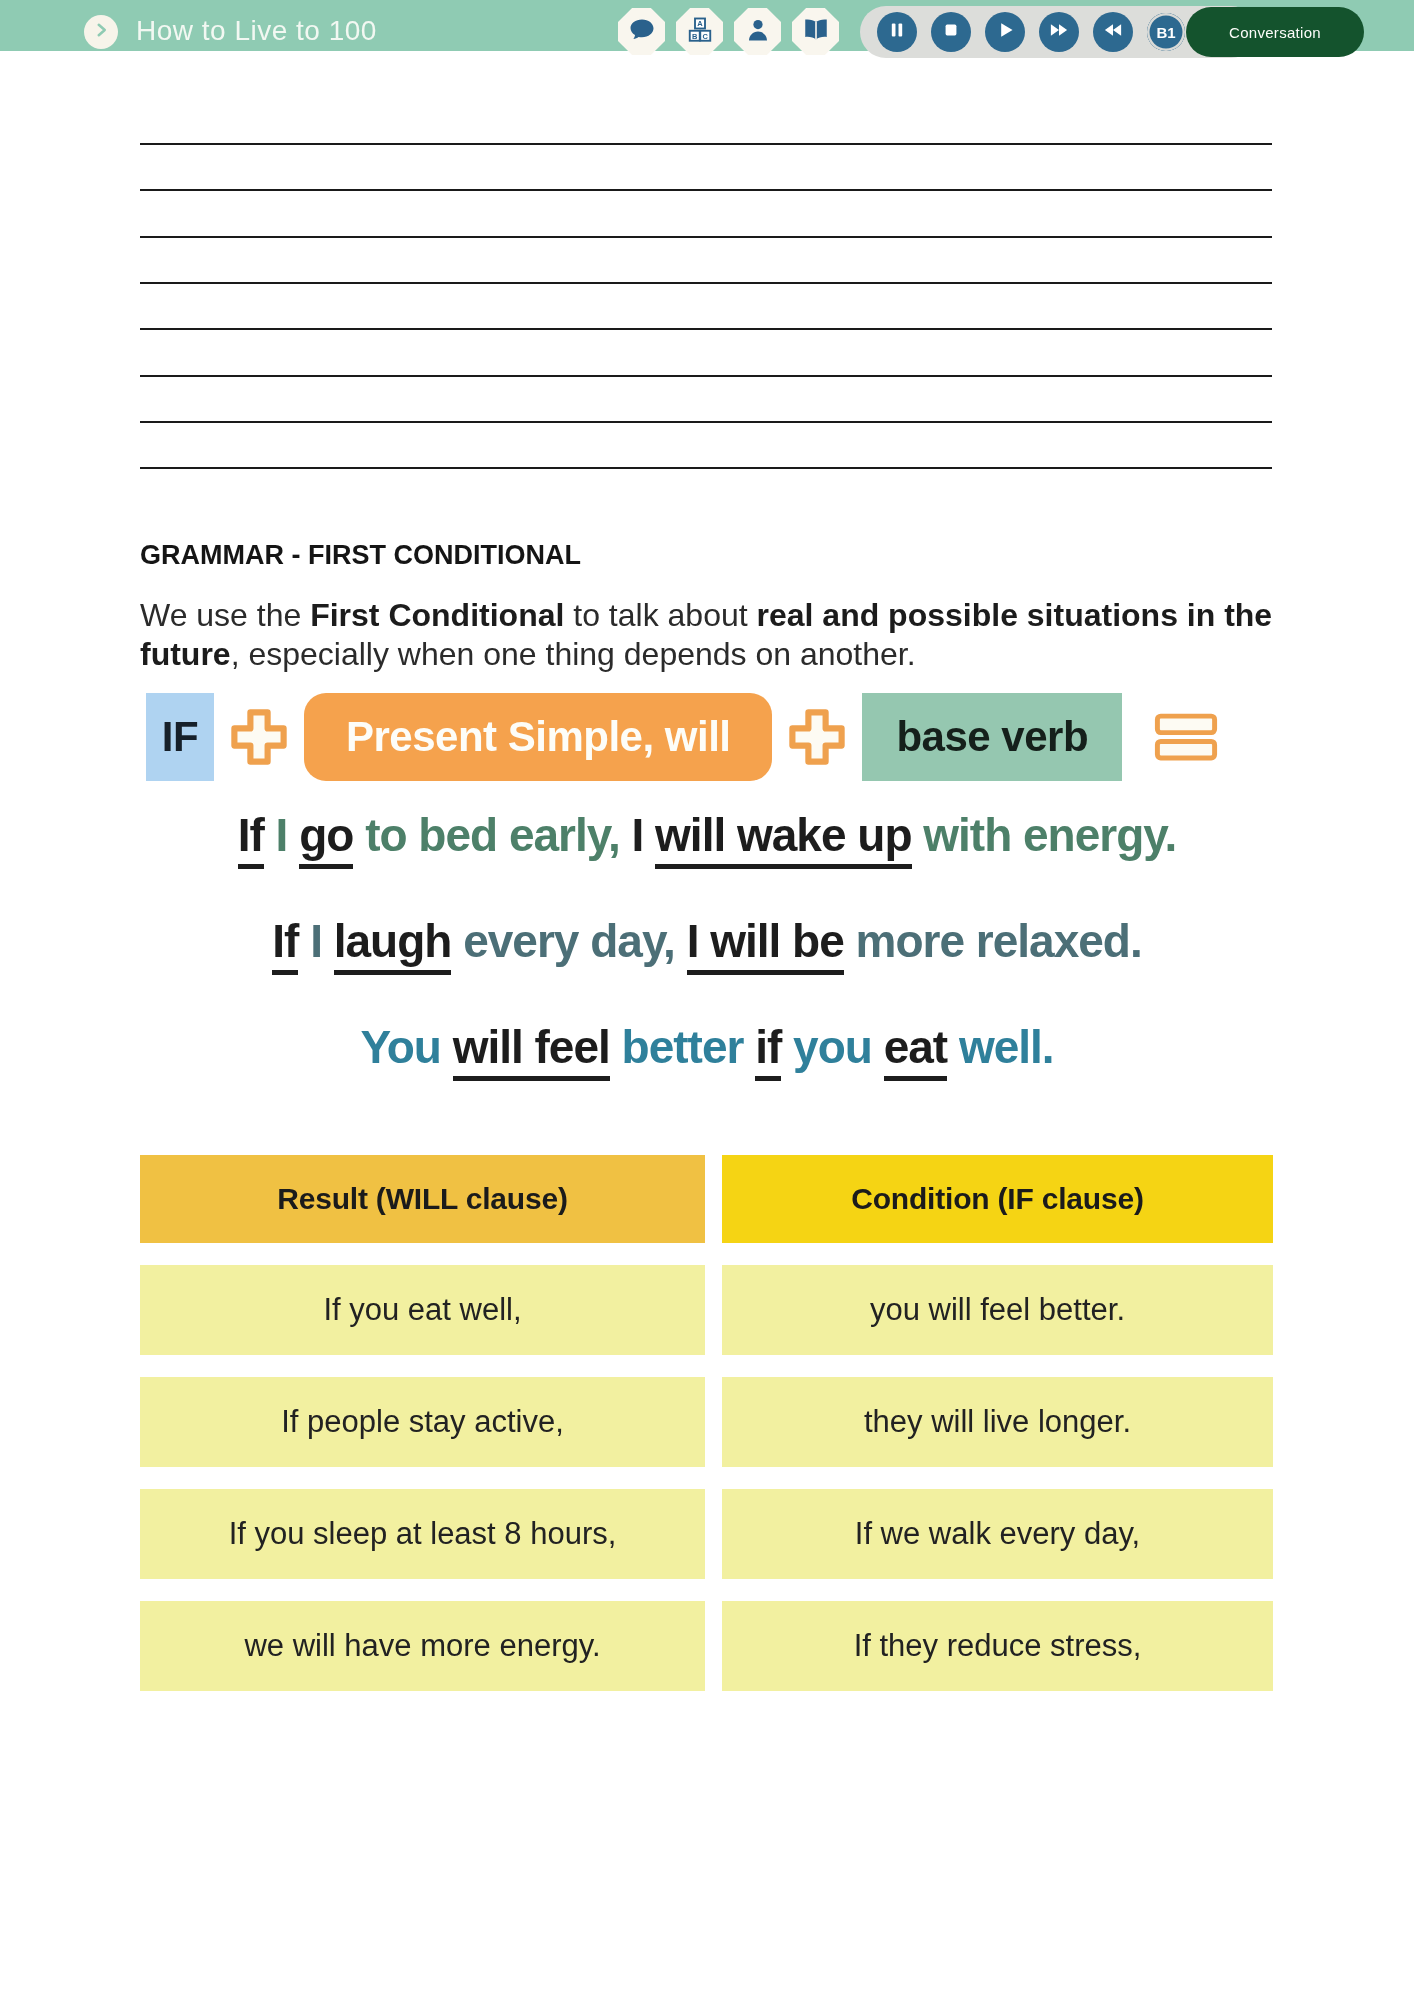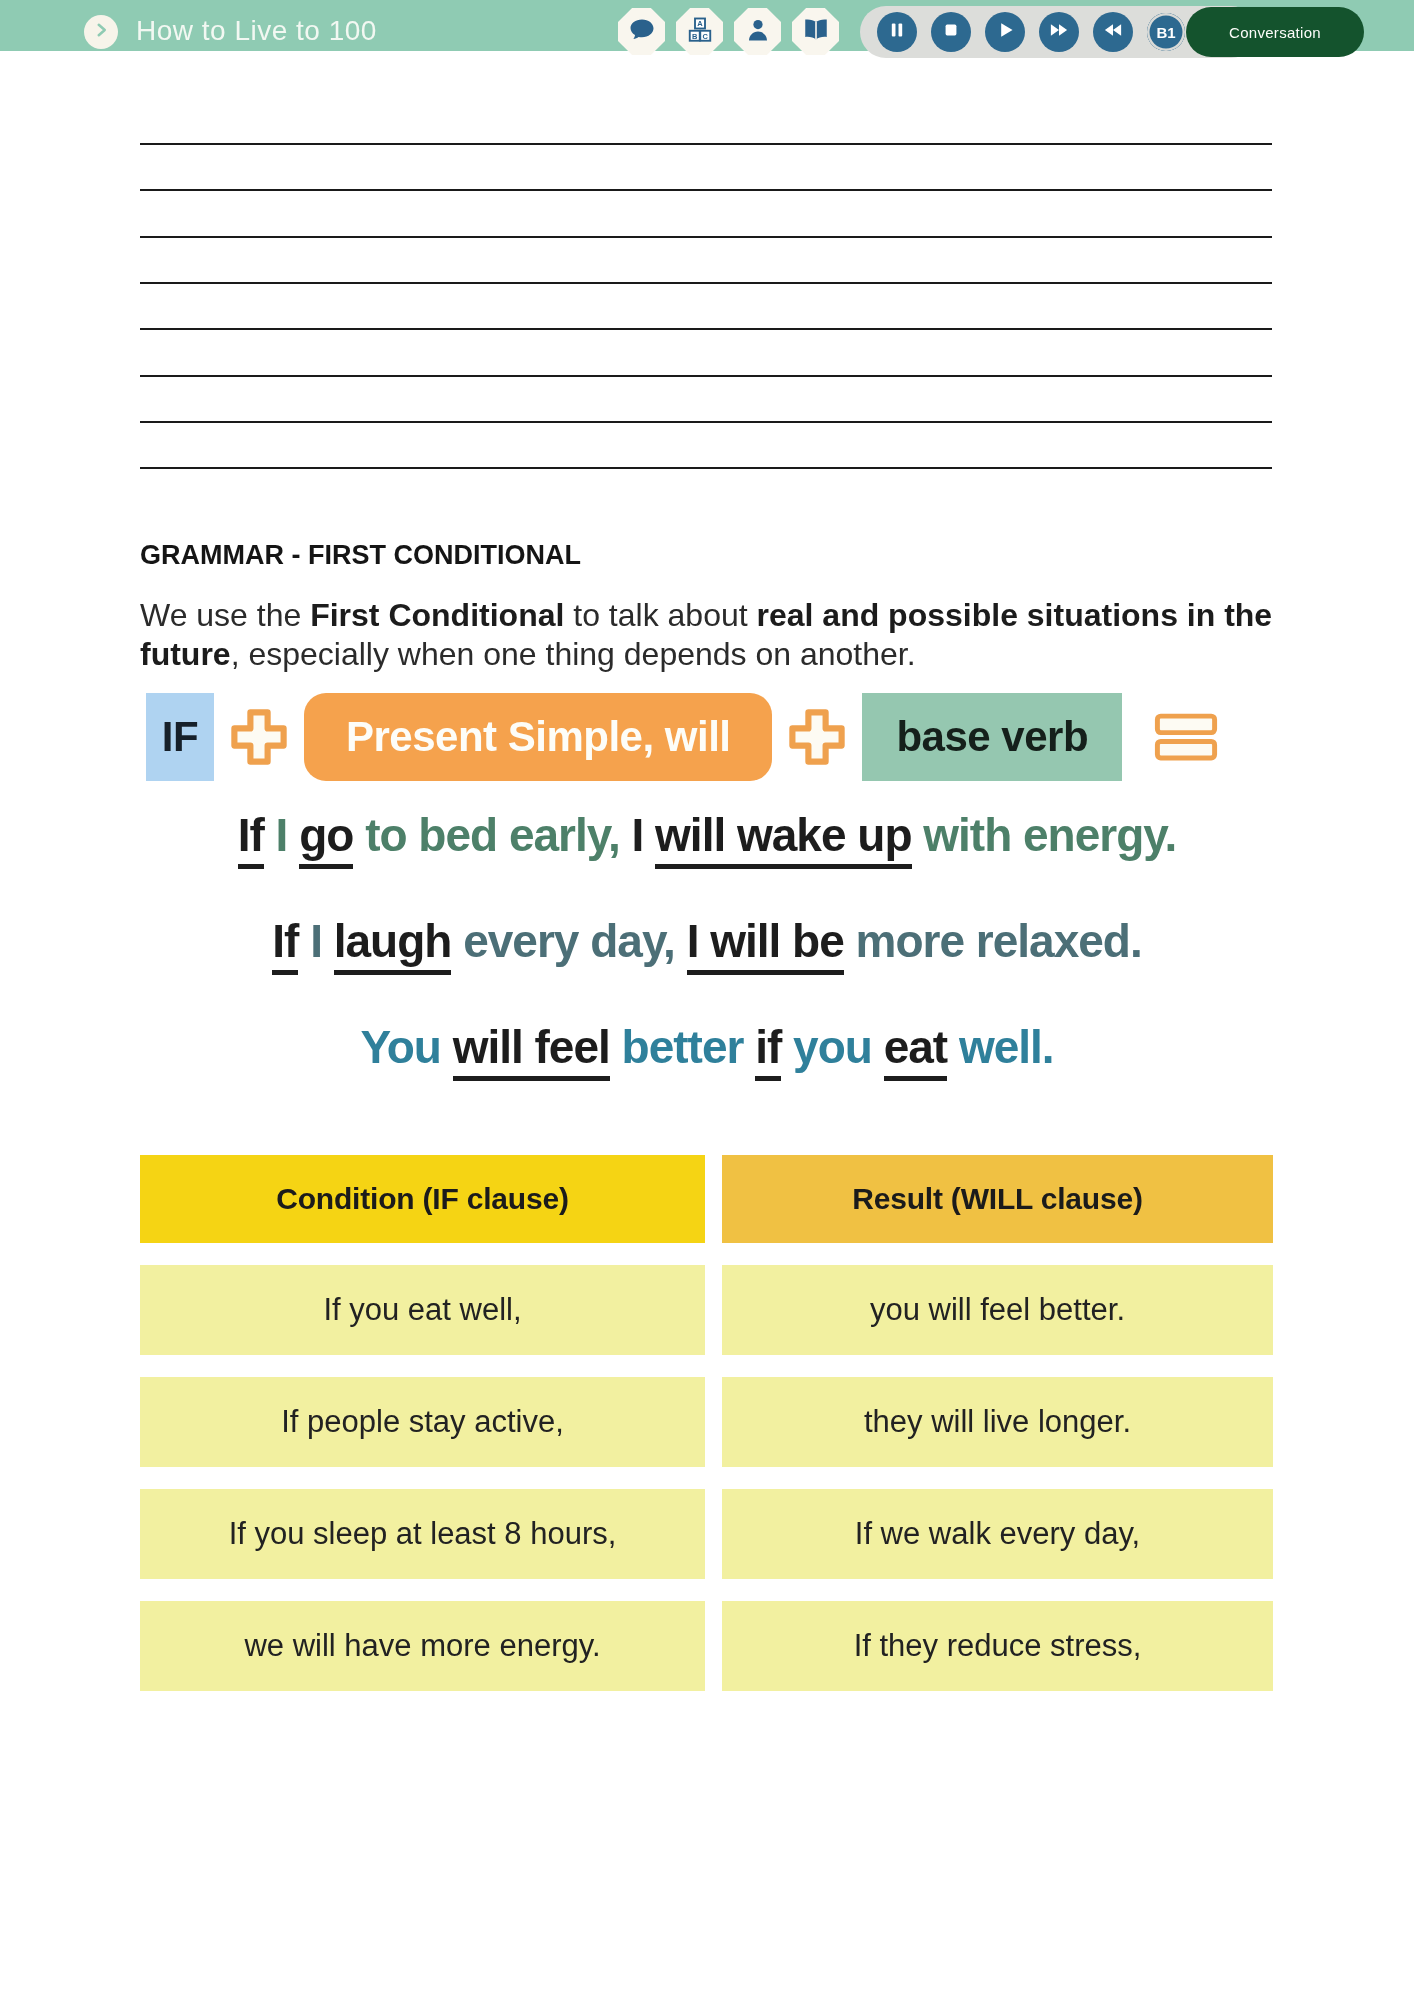--- a/index.html
+++ b/index.html
@@ -181,22 +181,22 @@
           <rect x="4" y="30" width="52" height="15" rx="3" fill="#FDFBF3" stroke="#EFA14E" stroke-width="4.5"></rect>
         </svg>
       </div>
     </div>
 
   <div class="sentence s1" style="top:804px"><span class="u">If</span><span class="t"> I </span><span class="u">go</span><span class="t"> to bed early, </span><span class="d">I </span><span class="u">will wake up</span><span class="t"> with energy.</span></div>
   <div class="sentence s2" style="top:910px"><span class="u">If</span><span class="t"> I </span><span class="u">laugh</span><span class="t"> every day, </span><span class="u">I will be</span><span class="t"> more relaxed.</span></div>
   <div class="sentence s3" style="top:1016px"><span class="t">You </span><span class="u">will feel</span><span class="t"> better </span><span class="u">if</span><span class="t"> you </span><span class="u">eat</span><span class="t"> well.</span></div>
 
   <div class="ctable" id="ctable">
+      <div class="thcell c2">Result (WILL clause)</div>
       <div class="thcell c1">Condition (IF clause)</div>
-      <div class="thcell c2">Result (WILL clause)</div>
       <div class="tcell">
         <span>If you eat well,</span>
       </div>
       <div class="tcell">
         <span>you will feel better.</span>
       </div>
       <div class="tcell">
         <span>If people stay active,</span>
       </div>
       <div class="tcell">

